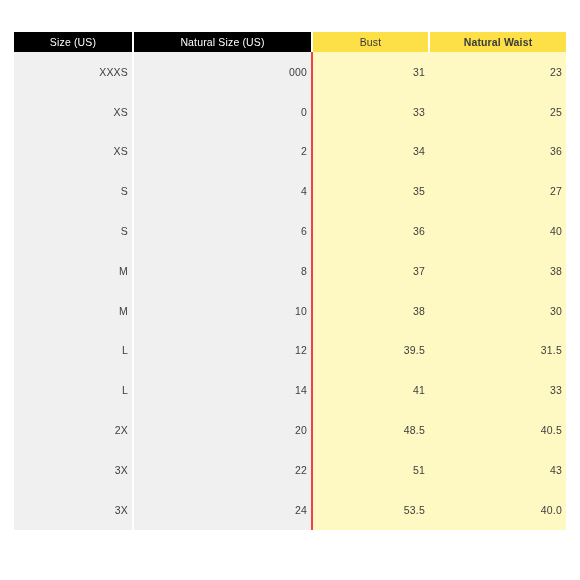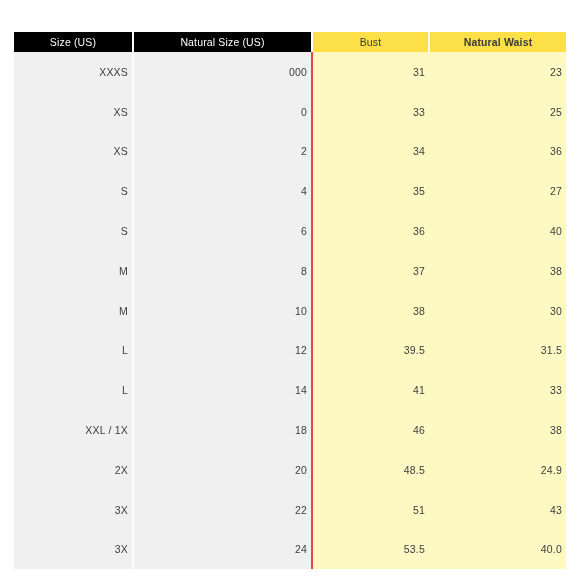--- a/index.html
+++ b/index.html
@@ -153,30 +153,24 @@
           <td class="plain">39.5</td>
           <td class="plain">31.5</td>
         </tr>
         <tr>
           <td class="shade">L</td>
           <td class="shade last-shade">14</td>
           <td class="plain">41</td>
           <td class="plain">33</td>
         </tr>
         <tr>
-          <td class="shade">XXL / 1X</td>
-          <td class="shade last-shade">18</td>
-          <td class="plain">46</td>
-          <td class="plain">38</td>
-        </tr>
-        <tr>
           <td class="shade">2X</td>
           <td class="shade last-shade">20</td>
           <td class="plain">48.5</td>
-          <td class="plain">24.9</td>
+          <td class="plain">40.5</td>
         </tr>
         <tr>
           <td class="shade">3X</td>
           <td class="shade last-shade">22</td>
           <td class="plain">51</td>
           <td class="plain">43</td>
         </tr>
         <tr>
           <td class="shade">3X</td>
           <td class="shade last-shade">24</td>

